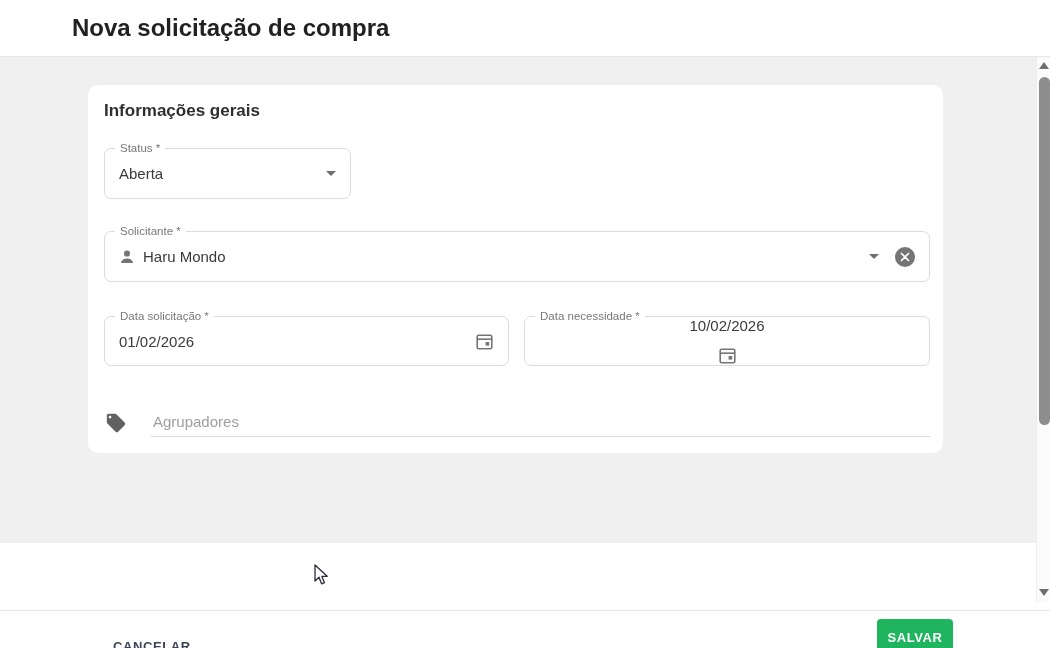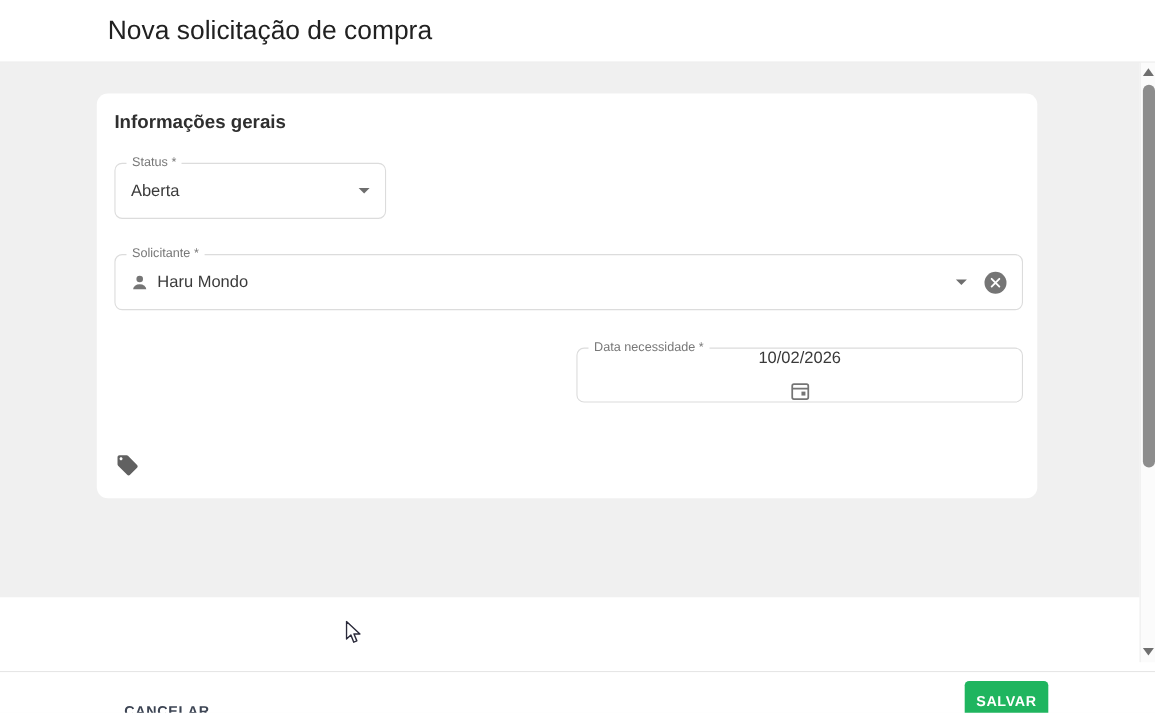--- a/index.html
+++ b/index.html
@@ -12,21 +12,21 @@
   }
   .screen { position: absolute; inset: 0; width: 1050px; height: 648px; overflow: hidden; }
 
   
   .app-header {
     position: absolute; top: 0; left: 0; width: 1050px; height: 57px;
     background: #ffffff; border-bottom: 1px solid #e7e7e7;
     display: flex; align-items: center;
   }
   .app-title {
-    margin-left: 98px; font-size: 24px; font-weight: 400; color: #212121;
+    margin-left: 72px; font-size: 24px; font-weight: 700; color: #212121;
   }
 
   
   .main {
     position: absolute; top: 57px; left: 0; width: 1036px; height: 486px;
     background: #f0f0f0;
   }
 
   .card {
     position: absolute; left: 88px; width: 855px;
@@ -159,35 +159,45 @@
           </svg>
         </span>
       </div>
 
       <div class="field f-status">
         <span class="notch-label">Status *</span>
         <span class="value">Aberta</span>
         <span class="caret"></span>
       </div>
 
+      <div class="field f-date1">
+        <span class="notch-label">Data solicitação *</span>
+        <span class="value">01/02/2026</span>
+        <svg class="calendar-icon" viewBox="0 0 19 19">
+          <rect x="2.2" y="3.2" width="14.6" height="13.6" rx="1.6" fill="none" stroke="#757575" stroke-width="1.6"></rect>
+          <line x1="2.2" y1="7.2" x2="16.8" y2="7.2" stroke="#757575" stroke-width="1.6"></line>
+          <rect x="10.6" y="10" width="3.6" height="3.6" fill="#757575"></rect>
+        </svg>
+      </div>
 
       <div class="field f-date2">
         <span class="notch-label">Data necessidade *</span>
         <span class="value">10/02/2026</span>
         <svg class="calendar-icon" viewBox="0 0 19 19">
           <rect x="2.2" y="3.2" width="14.6" height="13.6" rx="1.6" fill="none" stroke="#757575" stroke-width="1.6"></rect>
           <line x1="2.2" y1="7.2" x2="16.8" y2="7.2" stroke="#757575" stroke-width="1.6"></line>
           <rect x="10.6" y="10" width="3.6" height="3.6" fill="#757575"></rect>
         </svg>
       </div>
 
       <div class="agrup-row">
         <svg class="tag-icon" viewBox="0 0 24 24">
           <path d="M21.41 11.58l-9-9C12.05 2.22 11.55 2 11 2H4c-1.1 0-2 .9-2 2v7c0 .55.22 1.05.59 1.42l9 9c.36.36.86.58 1.41.58s1.05-.22 1.41-.59l7-7c.37-.36.59-.86.59-1.41s-.22-1.06-.59-1.42zM5.5 7C4.67 7 4 6.33 4 5.5S4.67 4 5.5 4 7 4.67 7 5.5 6.33 7 5.5 7z" fill="#616161"></path>
         </svg>
+        <input class="agrup-input" type="text" placeholder="Agrupadores" style="">
       </div>
     </section>
 
 
   </div>
 
   <div class="scrollbar">
     <span class="scroll-arrow-up"></span>
     <div class="scroll-thumb"></div>
     <span class="scroll-arrow-down" style="position:absolute; left:2px; bottom:6px; border-top:7px solid #6f6f6f;"></span>

